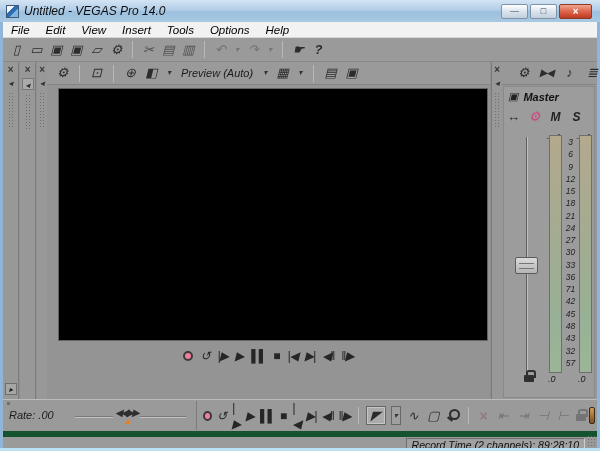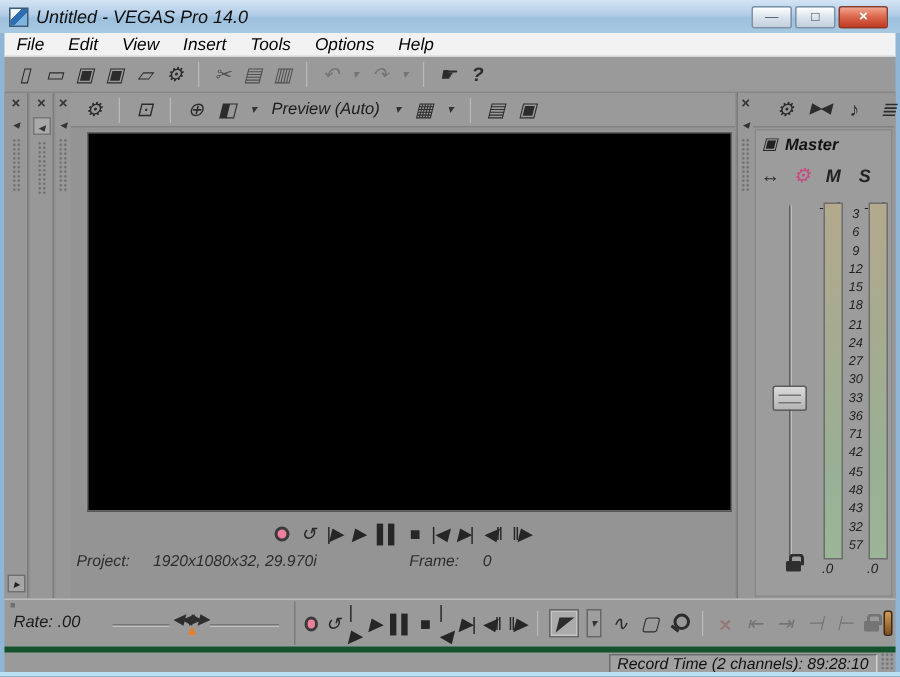--- a/index.html
+++ b/index.html
@@ -137,21 +137,21 @@
   .tool-sel { border:1px solid #676767; background:#ababab; box-shadow:inset 0 0 0 1px #c6c6c6;
     padding:0 4px; height:19px; line-height:18px; }
   .tool-dd { border:1px solid #676767; background:#9f9f9f; height:19px; line-height:18px;
     padding:0 2px; }
   .disx { color:#957979; font-weight:bold; font-size:14px; }
   .bb-marker { position:absolute; right:2px; top:7px; width:6px; height:17px; border-radius:2px;
     background:linear-gradient(#d29c57,#7d4f20); border:1px solid #3a2a16; }
 
   
   .statusbar { position:absolute; left:3px; right:3px; top:431px; height:17px; background:#9a9a9a;
-    border-top:4px solid #14532d;text-align:center; }
+    border-top:6px solid #14532d;text-align:center; }
   .status-field { position:absolute; right:12px; top:1px; height:14px; line-height:13px;
     padding:0 5px; background:#a1a1a1; border:1px solid; border-color:#6e6e6e #d0d0d0 #d0d0d0 #6e6e6e;
     font-size:10.5px; color:#101010; }
   .resize-grip { position:absolute; right:1px; bottom:2px; width:9px; height:11px;
     background-image:radial-gradient(circle,#717171 35%,transparent 42%); background-size:3px 3px; }
   .win-border-bottom { position:absolute; left:0; right:0; bottom:0; height:3px; background:#b9e2f3; }
 </style>
 </head>
 <body>
 
@@ -242,26 +242,20 @@
             <span class="pt sm">|▶</span>
             <span class="pt">▶</span>
             <span class="pt sm">▌▌</span>
             <span class="pt">■</span>
             <span class="pt sm">|◀</span>
             <span class="pt sm">▶|</span>
             <span class="pt sm">◀‖</span>
             <span class="pt sm">‖▶</span>
           </div>
         <div class="pv-info">
-          <div>
-            <span class="lab">Project:</span>
-            <span class="val">1920x1080x32, 29.970i</span>
-            <span class="lab2">Frame:</span>
-            <span>0</span>
-          </div>
         </div>
       </div>
     </div>
 
     <div class="mixer-panel">
       <div class="mx-strip">
         <span class="strip-x">×</span>
         <span class="strip-arrow">◂</span>
         <span class="grip-v"></span>
       </div>

